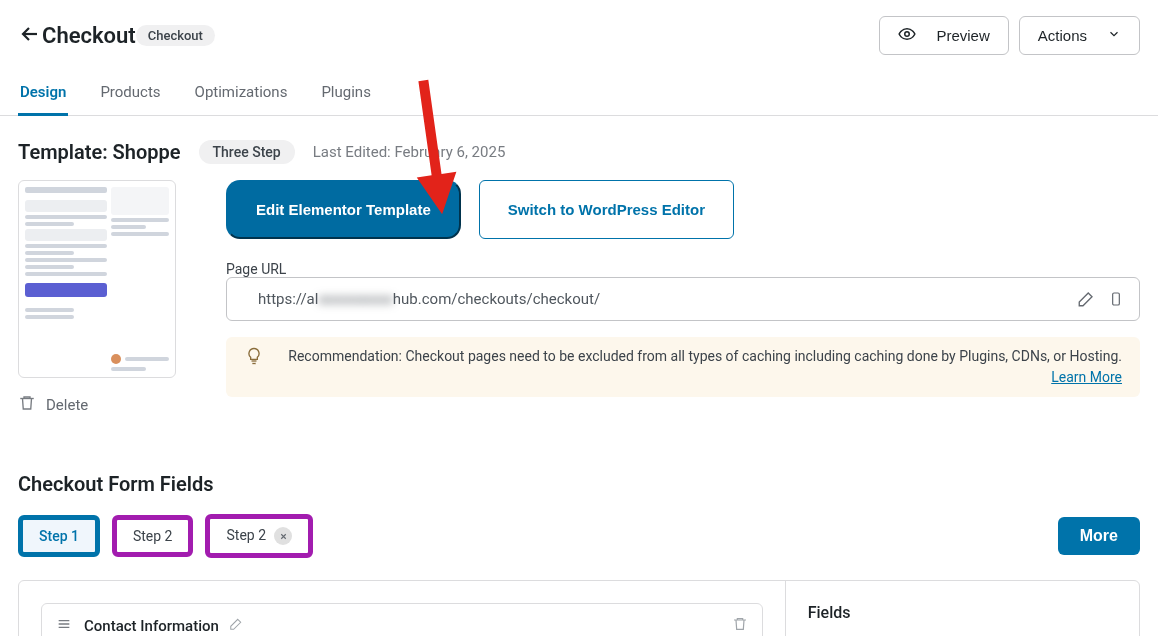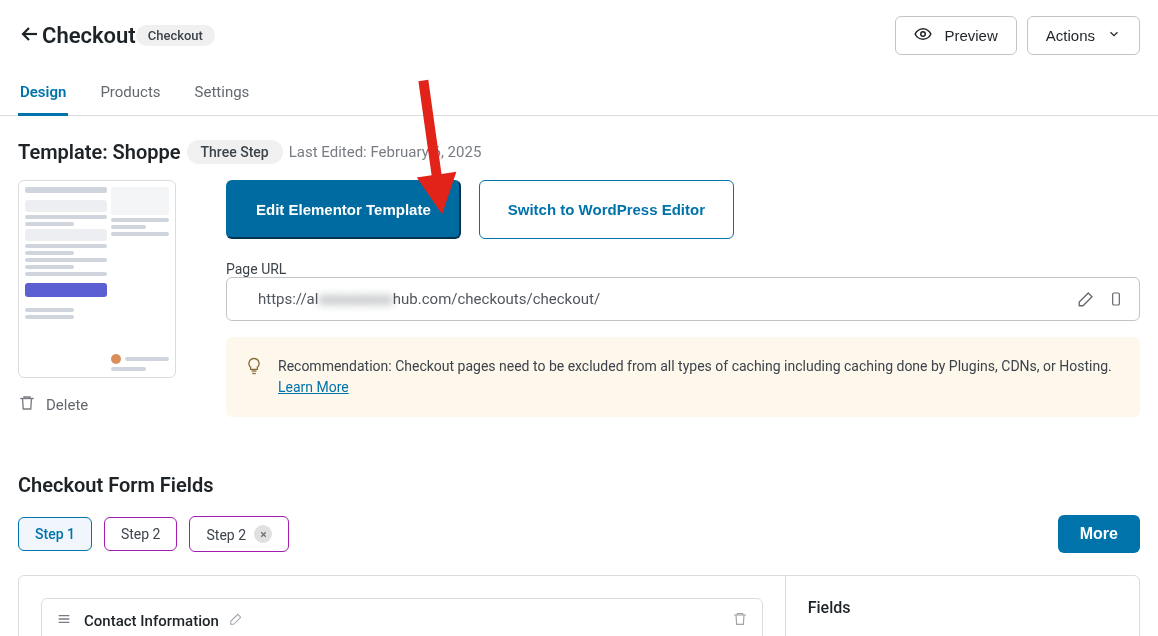--- a/index.html
+++ b/index.html
@@ -7,31 +7,31 @@
 
   .page { padding: 0; }
 
   .topbar { display: flex; align-items: center; justify-content: space-between; padding: 16px 18px 12px 18px; }
   .topbar-left { display: flex; align-items: center; gap: 0; }
   .back-icon { cursor: pointer; }
   .page-title { font-size: 22px; font-weight: 600; color: #1d2327; }
   .title-badge { background: #f0f0f1; color: #3c434a; font-size: 13px; padding: 3px 12px; border-radius: 12px; font-weight: 500; }
 
   .topbar-right { display: flex; gap: 10px; }
-  .btn { display: inline-flex; align-items: center; gap: 12px; border: 1px solid #c3c4c7; background: #fff; color: #1d2327; padding: 8px 18px; font-size: 15px; font-weight: 500; border-radius: 6px; cursor: pointer; }
-  .btn-primary-alt { background: #006ba1; border-color: #006ba1; color: #fff; font-weight:600; padding: 9px 28px; font-size: 15px; border-radius: 6px; }
+  .btn { display: inline-flex; align-items: center; gap: 20px; border: 1px solid #c3c4c7; background: #fff; color: #1d2327; padding: 8px 18px; font-size: 15px; font-weight: 500; border-radius: 6px; cursor: pointer; }
+  .btn-primary-alt { background: #006ba1; border-color: #006ba1; color: #fff; font-weight:600; padding: 9px 28px; font-size: 15px; border-radius: 14px; }
   .btn-outline-blue { background: #fff; border: 1px solid #0073aa; color: #0073aa; font-weight:600; padding:20px 28px; font-size:15px; border-radius:6px; }
 
   .tabs { display: flex; gap: 30px; border-bottom: 1px solid #dcdcde; padding: 0 18px; margin-top: 4px; }
   .tab { padding: 12px 2px; font-size: 15px; color: #646970; cursor: pointer; border-bottom: 3px solid transparent; margin-bottom: -1px; }
   .tab.active { color: #0073aa; font-weight:600; border-bottom-color: #0073aa; }
 
   .body { padding: 24px 18px 0 18px; }
 
-  .template-row { display: flex; align-items: center; gap: 6px; margin-bottom: 16px; }
+  .template-row { display: flex; align-items: center; gap: 18px; margin-bottom: 16px; }
   .template-title { font-size: 20px; font-weight: 600; }
   .pill { background: #f0f0f1; color: #3c434a; font-size: 14px; padding: 4px 14px; border-radius: 14px; font-weight: 500; }
   .last-edited { color: #787c82; font-size: 15px; }
 
   .template-section { display: flex; gap: 24px; }
   .thumb-col { width: 184px; }
   .thumb { width: 158px; height: 198px; border: 1px solid #dcdcde; border-radius: 6px; padding: 6px; display: flex; gap:4px; background:#fff; }
   .thumb-left, .thumb-right { flex:1; display:flex; flex-direction:column; gap:3px; }
   .skel-line { height:4px; background:#d0d5dd; border-radius:2px; }
   .skel-line.short{ width:60%; }
@@ -47,33 +47,33 @@
   .right-col { flex: 1; position: relative; }
   .btn-row { display: flex; gap: 18px; }
   .btn-row .btn-primary-alt, .btn-row .btn-outline-blue { cursor:pointer; }
 
   .field-label { font-size: 14px; color: #3c434a; display: block; margin-bottom: 0; }
   .page-url-group { margin-top: 22px; }
   .url-input-wrap { display: flex; align-items: center; border: 1px solid #c3c4c7; border-radius: 6px; padding: 0 8px 0 31px; height: 44px; background: #fff; }
   .url-input { flex: 1; border: none; outline: none; font-size: 15px; color: #50575e; background: transparent; }
   .url-icon-btn { width: 30px; height:30px; display:flex; align-items:center; justify-content:center; cursor:pointer; color:#646970; }
 
-  .recommendation-box { margin-top: 16px; background: #fdf7ec; border-radius: 6px; padding: 19px 18px; display: flex; gap: 14px; align-items: flex-start; }
+  .recommendation-box { margin-top: 16px; background: #fdf7ec; border-radius: 6px; padding: 9px 18px; display: flex; gap: 14px; align-items: flex-start; text-align: right; }
   .reco-text { font-size: 14px; color: #3c434a; line-height: 1.5; }
   .reco-link { color: #0073aa; text-decoration: underline; cursor:pointer; }
 
   .blurred { filter: blur(4px); user-select:none; }
 
   .arrow-pointer { position:absolute; top:-125px; left:170px; transform: rotate(-8deg); pointer-events:none; z-index:5; }
 
   .section-heading { font-size: 20px; font-weight: 600; margin-top: 56px; }
 
   .steps-row { display: flex; align-items: center; justify-content: space-between; margin-top: 18px; }
   .steps-left { display:flex; gap:12px; align-items:center; }
-  .step-btn { border:1px solid #a21caf; background:#fff; color:#3c434a; padding:8px 16px; font-size:14px; border-radius:6px; cursor:pointer; display:flex; align-items:flex-end; gap:8px; }
+  .step-btn { border:5px solid #a21caf; background:#fff; color:#3c434a; padding:8px 16px; font-size:14px; border-radius:6px; cursor:pointer; display:flex; align-items:flex-start; gap:8px; }
   .step-btn.active { border-color:#0073aa; color:#0073aa; background:#f0f6fc; font-weight:500;}
   .step-btn .remove-x { width:18px; height:18px; border-radius:50%; background:#e0e0e0; display:flex; align-items:center; justify-content:center; font-size:11px; color:#646970; }
 
   .save-btn { background:#0073aa; color:#fff; border:none; padding:10px 22px; font-size:16px; font-weight:600; border-radius:6px; cursor:pointer; }
 
   .form-panels { display:flex; gap:0; margin-top:22px; border:1px solid #dcdcde; border-radius:6px; overflow:hidden; }
   .form-left { flex:7; padding:22px; }
   .form-right { flex:3; border-left:1px solid #dcdcde; padding:22px; }
   .fields-title { font-size:16px; font-weight:500; }
 
@@ -115,21 +115,22 @@
               <path d="M6 9l6 6 6-6"></path>
             </svg>
         </span>
       </button>
     </div>
   </div>
 
   <div class="tabs">
     <div class="tab active"><span>Design</span></div>
     <div class="tab"><span>Products</span></div>
-    <div class="tab"><span>Settings</span></div>
+    <div class="tab"><span>Optimizations</span></div>
+    <div class="tab"><span>Plugins</span></div>
   </div>
 
   <div class="body">
 
     <div class="template-row">
       <span class="template-title">Template: Shoppe</span>
       <span class="pill">Three Step</span>
       <span class="last-edited">Last Edited: February 6, 2025</span>
     </div>
 

